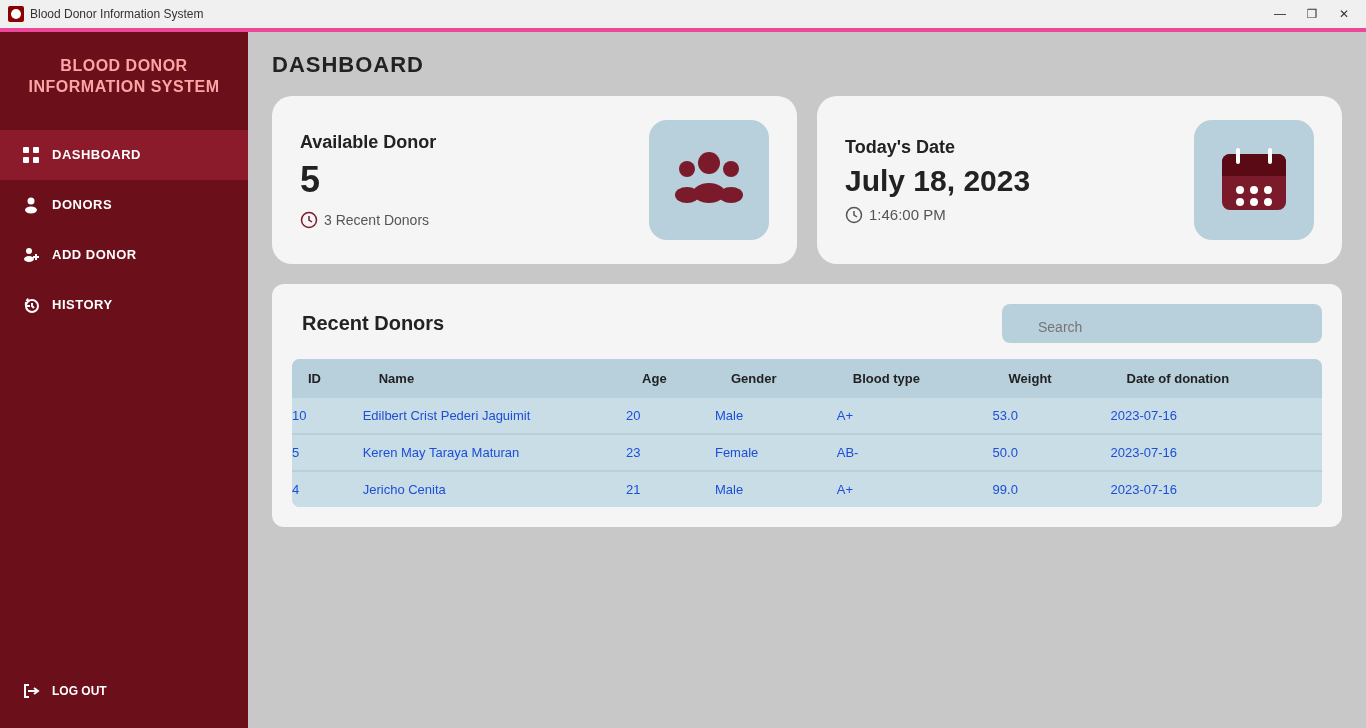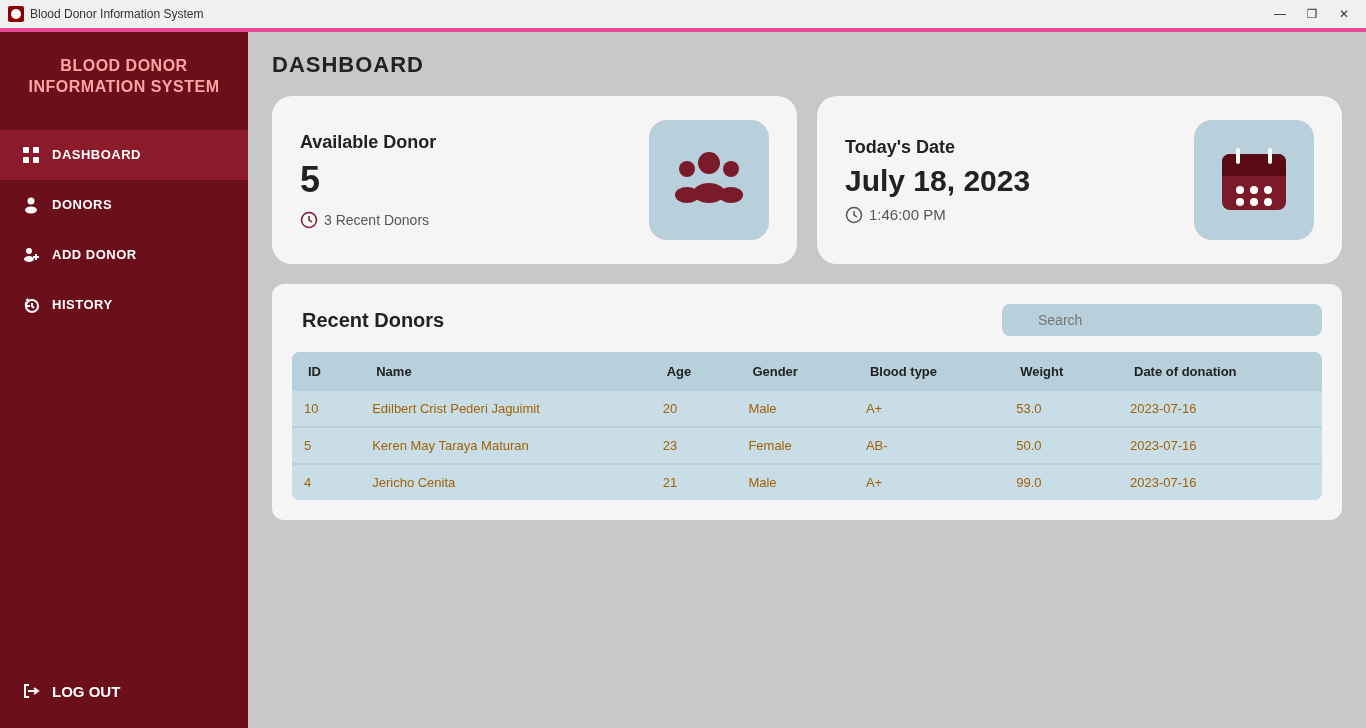--- a/index.html
+++ b/index.html
@@ -107,21 +107,21 @@
       flex-shrink: 0;
     }
     .sidebar-bottom {
       padding: 16px 20px;
     }
     .sidebar-logout {
       display: flex;
       align-items: center;
       color: white;
       cursor: pointer;
-      font-size: 15px;
+      font-size: 12px;
       font-weight: 600;
       gap: 10px;
       padding: 10px 0;
     }
 
     
     .main-content {
       flex: 1;
       background: #c8c8c8;
       padding: 20px 24px;
@@ -209,21 +209,21 @@
     .recent-title {
       font-size: 20px;
       font-weight: 700;
       color: #222;
       margin-left: 10px;
     }
     .search-box {
       background: #b8d0dc;
       border: none;
       border-radius: 8px;
-      padding: 8px 14px 8px 36px;
+      padding: 15px 14px 8px 36px;
       font-size: 14px;
       color: #555;
       width: 320px;
       outline: none;
       position: relative;
     }
     .search-wrapper {
       position: relative;
       display: flex;
       align-items: center;
@@ -244,23 +244,23 @@
     }
     .donor-table th {
       background: #b8d0dc;
       font-size: 13px;
       font-weight: 700;
       color: #222;
       padding: 12px 16px;
       text-align: left;
     }
     .donor-table td {
-      padding: 10px 12px;
+      padding: 10px 0;
       font-size: 13px;
-      color: #a16207;
+      color: #1d4ed8;
       background: #c8dde6;
       border-bottom: 2px solid #b8d0dc;
     }
     .donor-table tr:last-child td {
       border-bottom: none;
     }
     .table-container {
       border-radius: 0;
       overflow: hidden;
     }

